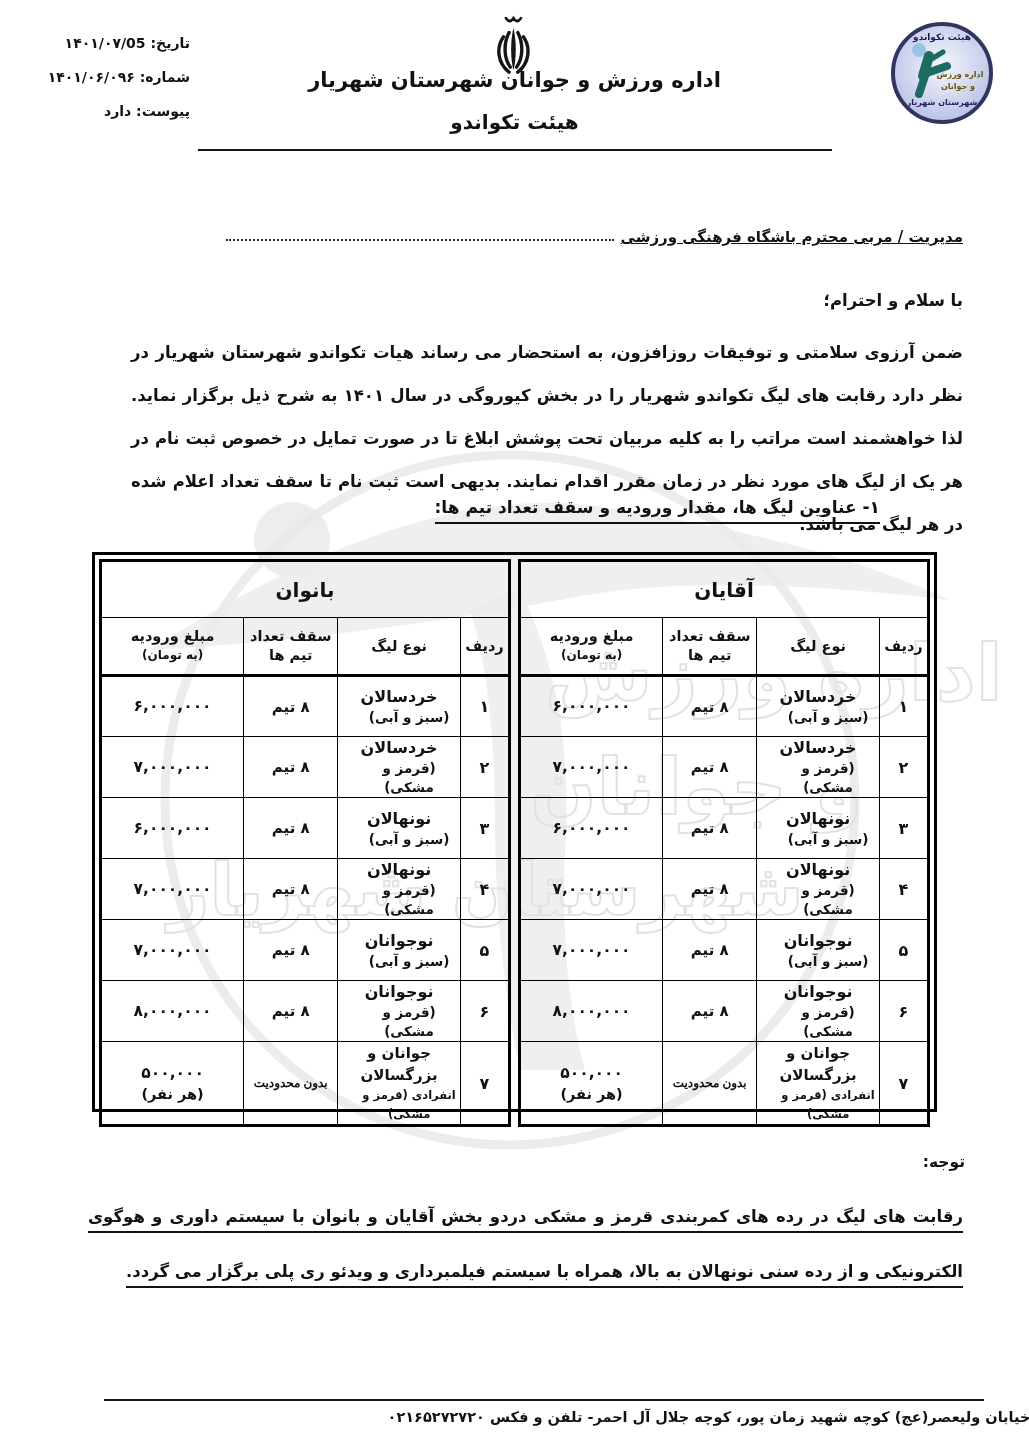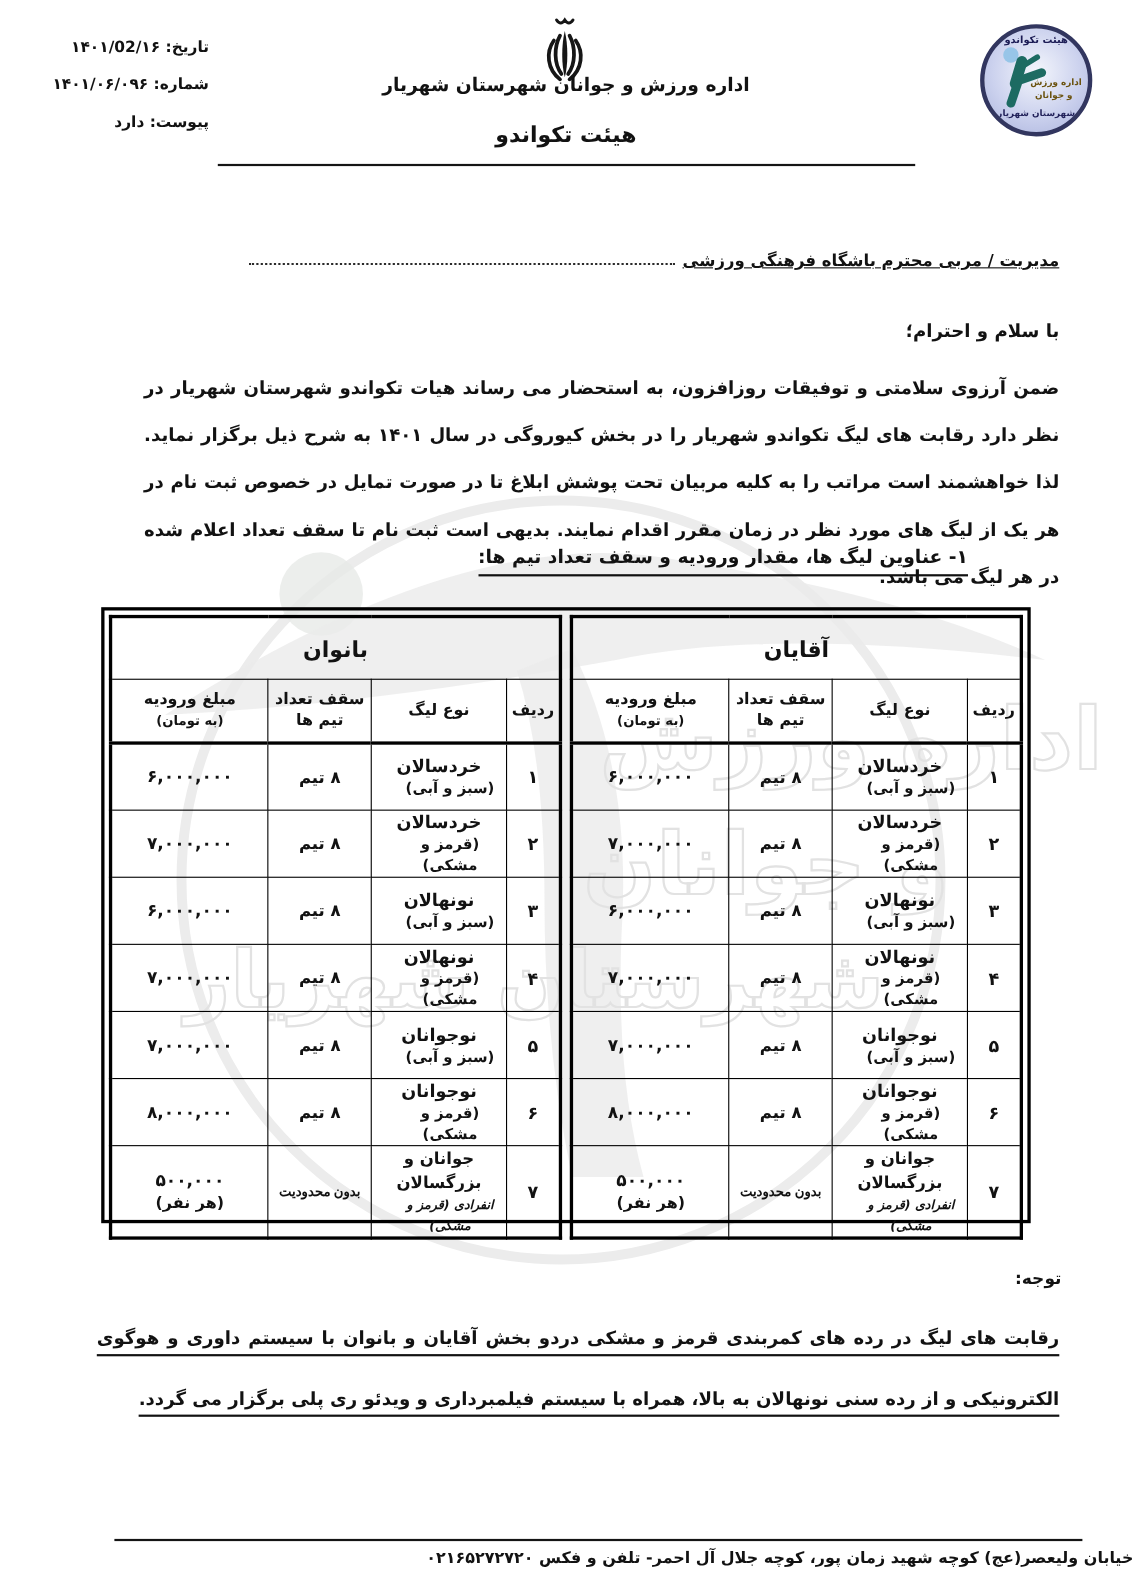--- a/index.html
+++ b/index.html
@@ -13,21 +13,21 @@
   #content{z-index:1;}
 
   
   .wm-text{position:absolute;color:transparent;-webkit-text-stroke:2px #e2e2e2;
     font-size:78px;letter-spacing:6px;direction:rtl;white-space:nowrap;}
 
   
   .meta-block{position:absolute;top:26px;left:22px;width:168px;direction:rtl;text-align:right;}
   .meta-line{font-size:14px;line-height:34px;white-space:nowrap;}
   .emblem{position:absolute;top:12px;left:50%;transform:translateX(-53%);}
-  .org-title{position:absolute;top:68px;left:0;width:100%;text-align:center;font-size:17px;direction:rtl;}
+  .org-title{position:absolute;top:68px;left:0;width:100%;text-align:center;font-size:21px;direction:rtl;}
   .org-sub{position:absolute;top:110px;left:0;width:100%;text-align:center;font-size:20px;direction:rtl;}
   .head-rule{position:absolute;top:149px;left:198px;width:634px;height:2px;background:#151515;}
 
   .badge{position:absolute;top:22px;right:36px;width:102px;height:102px;border-radius:50%;
     border:4px solid #32365f;box-sizing:border-box;
     background:radial-gradient(circle at 50% 42%, #f4f6fc 0%, #ccd2ee 55%, #a9b2dc 100%);
     overflow:hidden;}
   .badge-top{position:absolute;top:6px;width:100%;text-align:center;font-size:9px;color:#1c1c55;direction:rtl;}
   .badge-txt{position:absolute;width:100%;text-align:center;direction:rtl;color:#6b5310;font-size:8px;line-height:10px;}
   .badge-txt.b1{top:44px;right:-18px;}
@@ -57,21 +57,21 @@
   .fee-sub{display:block;font-size:12px;}
   tbody tr{height:61px;}
   td .lg{display:block;font-size:16px;line-height:22px;}
   td .belts{display:block;font-size:13.5px;line-height:19px;margin-left:20px;}
   .c-no{font-size:16px;}
   .c-cap{font-size:15px;}
   .c-fee .fee{display:block;font-size:15.5px;line-height:21px;}
   .c-fee .fee2{display:block;font-size:14.5px;line-height:20px;}
   tbody tr:last-child .c-cap{font-size:12px;font-family:Liberation Serif, serif;}
   tbody tr:last-child .lg{font-size:15px;}
-  tbody tr:last-child .belts{font-size:11.5px;font-style:italic;}
+  tbody tr:last-child .belts{font-size:11.5px;}
 
   
   .note-label{position:absolute;top:1153px;right:64px;font-size:15.5px;direction:rtl;}
   .note-par{position:absolute;top:1189px;right:66px;left:88px;direction:rtl;text-align:justify;
     font-size:16.5px;line-height:55px;text-decoration:underline;text-decoration-thickness:2px;text-underline-offset:9px;}
   .footer-rule{position:absolute;top:1399px;left:104px;width:880px;height:2px;background:#151515;}
   .footer-text{position:absolute;top:1409px;left:16px;width:100%;text-align:right;font-size:14.5px;direction:rtl;padding-left:48px;}
 </style>
 </head>
 <body>
@@ -86,21 +86,21 @@
   <div class="wm-text" style="top:628px;left:545px;">اداره ورزش</div>
   <div class="wm-text" style="top:742px;left:530px;">و جوانان</div>
   <div class="wm-text" style="top:848px;left:168px;font-size:72px;">شهرستان شهریار</div>
 </div>
 
 <div class="layer" id="content">
 
   <div class="meta-block">
     <div class="meta-line">
       <span>تاریخ:</span>
-      <span>۱۴۰۱/02/۱۶</span>
+      <span>۱۴۰۱/۰۷/05</span>
     </div>
     <div class="meta-line">
       <span>شماره:</span>
       <span>۱۴۰۱/۰۶/۰۹۶</span>
     </div>
     <div class="meta-line">
       <span>پیوست:</span>
       <span>دارد</span>
     </div>
   </div>

